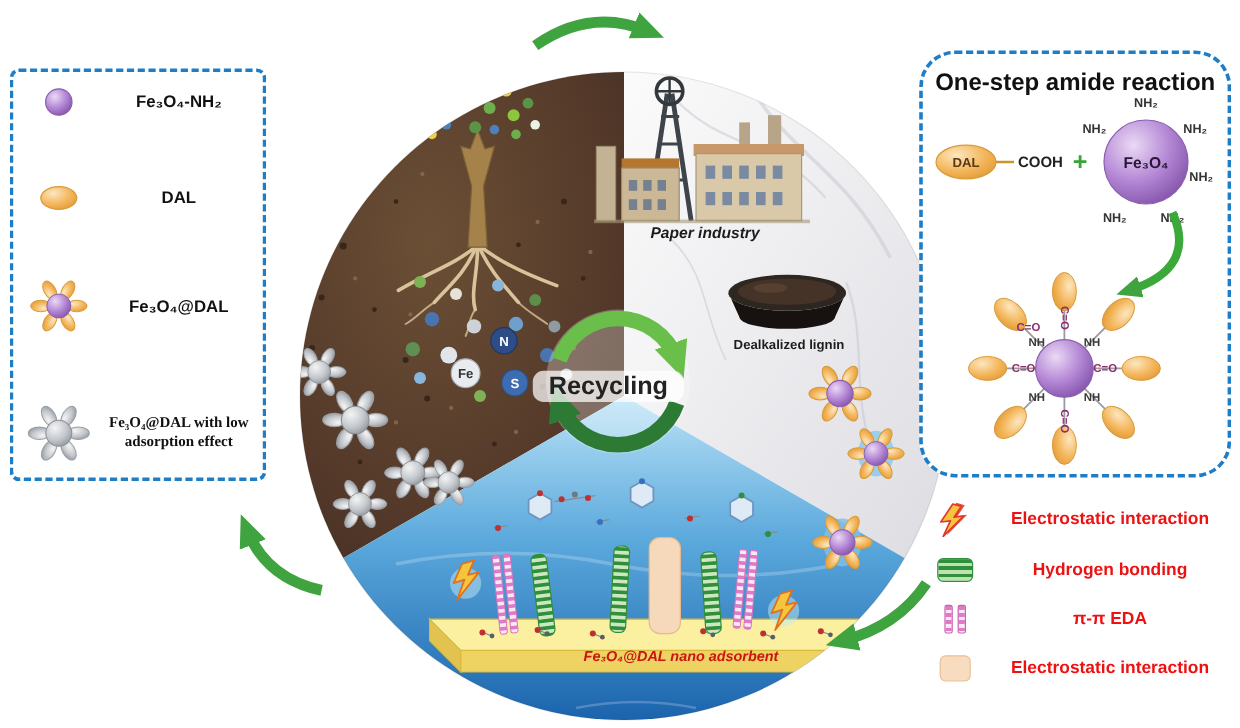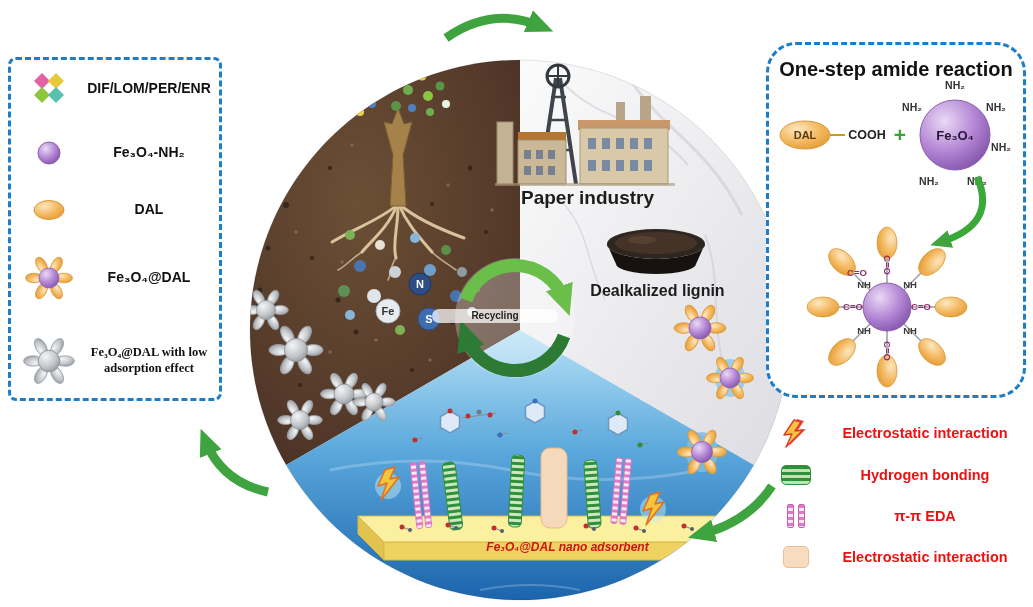--- a/index.html
+++ b/index.html
@@ -15,23 +15,23 @@
   .pt.dal  { font-size:11px;  fill:#5a3a10; }
   .pt.cooh { font-size:12.5px; fill:#222222; }
   .pt.plus { font-size:21px;  fill:#3aa43a; }
   .pt.fe   { font-size:13px;  fill:#2a1638; }
   .pt.nh2  { font-size:10.5px; fill:#333333; }
   .pt.nh   { font-size:9.5px; fill:#3a3a3a; }
   .pt.co   { font-size:9.5px; fill:#8c2f6f; }
 
   
   .lbl { position:absolute; font-weight:bold; color:#1c1c1c; text-align:center; line-height:1.15; }
-  .lbl-paper     { left:505px; top:187px; width:165px; font-size:19px; }
-  .lbl-lignin    { left:565px; top:282px; width:185px; font-size:16px; }
-  .lbl-recycling { left:432px; top:309px; width:126px; font-size:10px; color:#222;
+  .lbl-paper     { left:505px; top:187px; width:165px; font-size:13px;font-style:italic; }
+  .lbl-lignin    { left:565px; top:282px; width:185px; font-size:11px; }
+  .lbl-recycling { left:444px; top:309px; width:126px; font-size:21px; color:#222;
                    background:rgba(255,255,255,0.72); border-radius:9px; padding:1px 0; }
   .lbl-adsorbent { left:425px; top:541px; width:285px; font-size:12px; font-style:italic;
                    color:#cc1414; }
 
   
   .legend-left { position:absolute; left:8px; top:57px; width:214px; height:344px;
                  border:3px dashed #1d7dc6; border-radius:8px; background:#ffffff;
                  display:flex; flex-direction:column; justify-content:space-between;
                  padding:10px 6px; }
   .ll-item  { display:flex; align-items:center; gap:4px; }
@@ -416,31 +416,20 @@
   </svg>
 
   <div class="lbl lbl-paper">Paper industry</div>
   <div class="lbl lbl-lignin">Dealkalized lignin</div>
   <div class="lbl lbl-recycling">Recycling</div>
   <div class="lbl lbl-adsorbent">Fe₃O₄@DAL nano adsorbent</div>
 
   <div class="legend-left">
     <div class="ll-item">
       <span class="ll-icon">
-        <svg width="40" height="38" viewBox="0 0 40 38">
-          <polygon points="13,3 21,11 13,19 5,11" fill="#e263a4"></polygon>
-          <polygon points="27,3 35,11 27,19 19,11" fill="#e8c93e"></polygon>
-          <polygon points="13,17 21,25 13,33 5,25" fill="#8cc63f"></polygon>
-          <polygon points="27,17 35,25 27,33 19,25" fill="#5bbfad"></polygon>
-        </svg>
-      </span>
-      <span class="ll-label">DIF/LOM/PER/ENR</span>
-    </div>
-    <div class="ll-item">
-      <span class="ll-icon">
         <svg width="30" height="30" viewBox="0 0 30 30">
           <circle cx="15" cy="15" r="11" fill="url(#gPurple)" stroke="#8a5fae"></circle>
         </svg>
       </span>
       <span class="ll-label">Fe₃O₄-NH₂</span>
     </div>
     <div class="ll-item">
       <span class="ll-icon">
         <svg width="36" height="24" viewBox="0 0 36 24">
           <ellipse cx="18" cy="12" rx="15" ry="9.5" fill="url(#gOrange)" stroke="#d89a3a"></ellipse>

